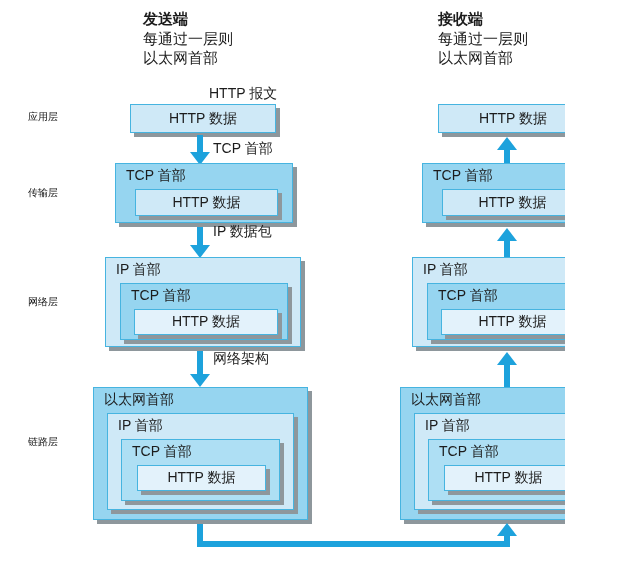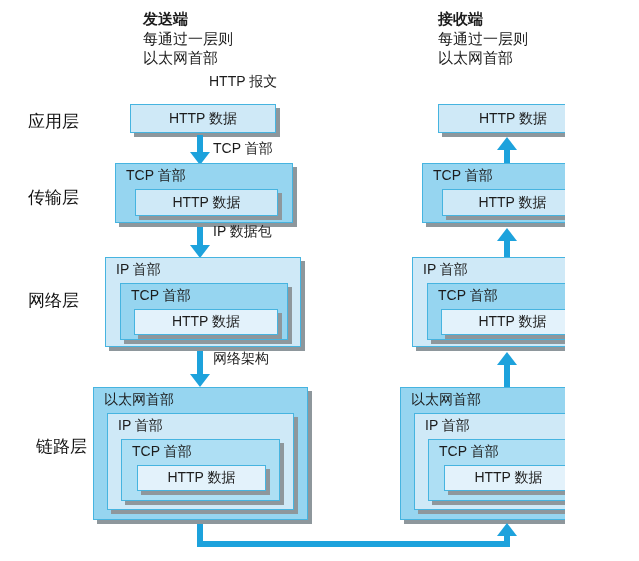--- a/index.html
+++ b/index.html
@@ -3,21 +3,21 @@
 <meta charset="utf-8">
 <style>
   html,body{margin:0;padding:0;background:#fff;}
   .canvas{
     position:relative;width:565px;height:561px;background:#ffffff;overflow:hidden;
     font-family:"Liberation Sans","DejaVu Sans",sans-serif;color:#1c1c1c;
   }
   .txt{position:absolute;font-size:14px;line-height:18px;white-space:nowrap;}
   .txt.big{font-size:15px;}
   .txt.bold{font-weight:bold;}
-  .layer-label{position:absolute;font-size:17px;white-space:nowrap;color:#111;}
+  .layer-label{position:absolute;font-size:10px;white-space:nowrap;color:#111;}
   .box{
     position:absolute;border:1px solid #46b4e0;
     box-shadow:4px 4px 0 #8e979c;box-sizing:border-box;
   }
   .fill-med{background:#96d5f0;}
   .fill-light{background:#cfe9f7;}
   .fill-medlight{background:#aedff4;}
   .fill-lightest{background:#e3f2fb;}
   .hdr{position:absolute;left:10px;top:3px;font-size:14px;white-space:nowrap;}
   .ctr{position:absolute;inset:0;display:flex;align-items:center;justify-content:center;font-size:14px;white-space:nowrap;}
@@ -34,24 +34,24 @@
   <div class="txt big bold" style="left:143px;top:10px">发送端</div>
   <div class="txt big" style="left:143px;top:30px">每通过一层则</div>
   <div class="txt big" style="left:143px;top:49px">以太网首部</div>
 
   <div class="txt big bold" style="left:438px;top:10px">接收端</div>
   <div class="txt big" style="left:438px;top:30px">每通过一层则</div>
   <div class="txt big" style="left:438px;top:49px">以太网首部</div>
 
   <div class="layer-label" style="left:28px;top:110px">应用层</div>
   <div class="layer-label" style="left:28px;top:186px">传输层</div>
-  <div class="layer-label" style="left:28px;top:289px">网络层</div>
-  <div class="layer-label" style="left:36px;top:435px">链路层</div>
+  <div class="layer-label" style="left:28px;top:295px">网络层</div>
+  <div class="layer-label" style="left:28px;top:435px">链路层</div>
 
-  <div class="txt" style="left:209px;top:72px">HTTP 报文</div>
+  <div class="txt" style="left:209px;top:84px">HTTP 报文</div>
 
   <div class="box fill-light" style="left:130px;top:104px;width:146px;height:29px">
     <span class="ctr">HTTP 数据</span>
   </div>
 
   <div class="shaft" style="left:197px;top:135px;height:17px"></div>
   <div class="head-down" style="left:190px;top:152px"></div>
   <div class="txt" style="left:213px;top:139px">TCP 首部</div>
 
   <div class="box fill-med" style="left:115px;top:163px;width:178px;height:60px">

